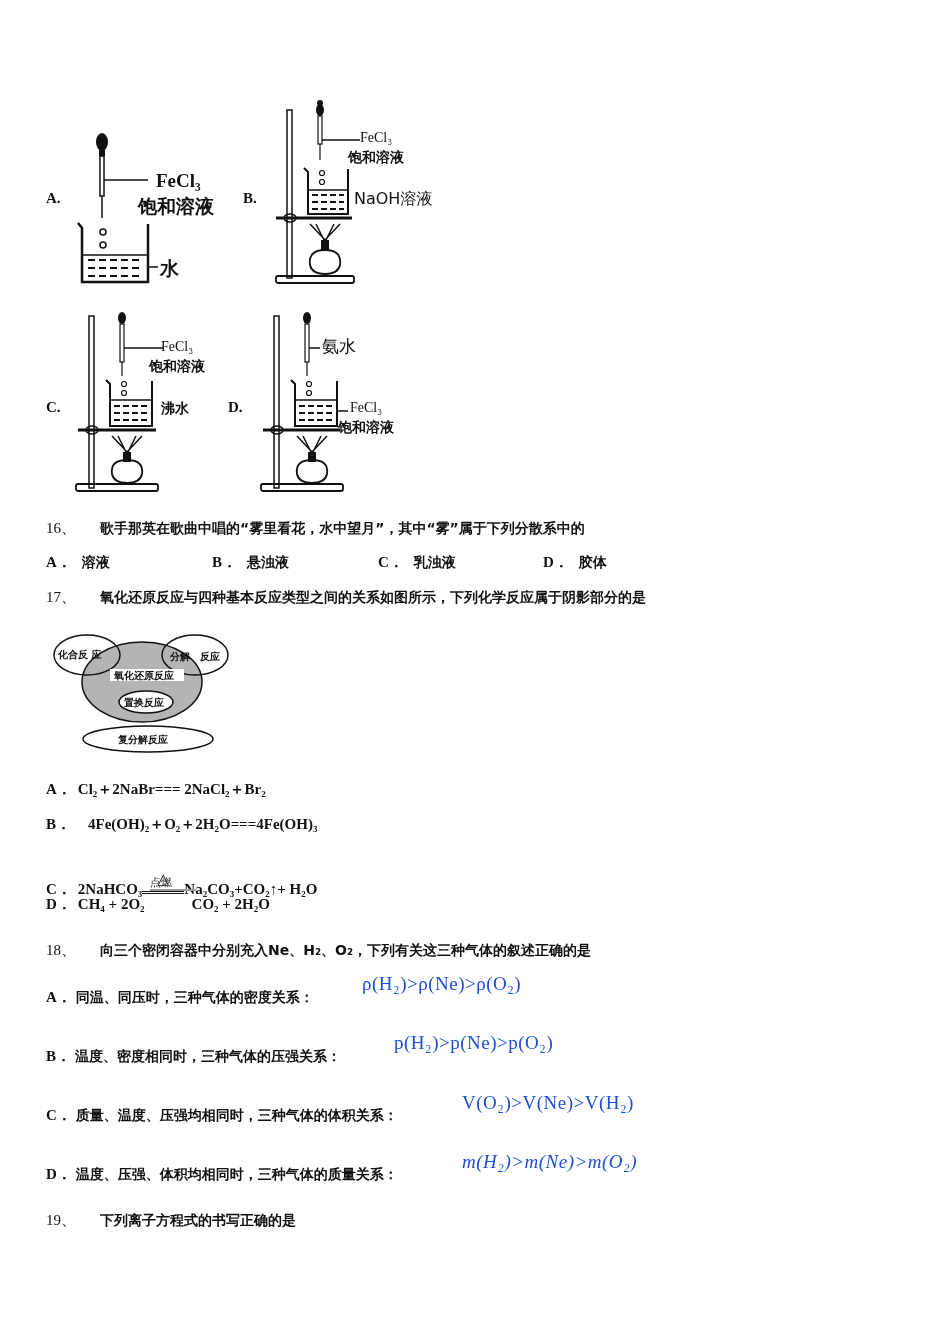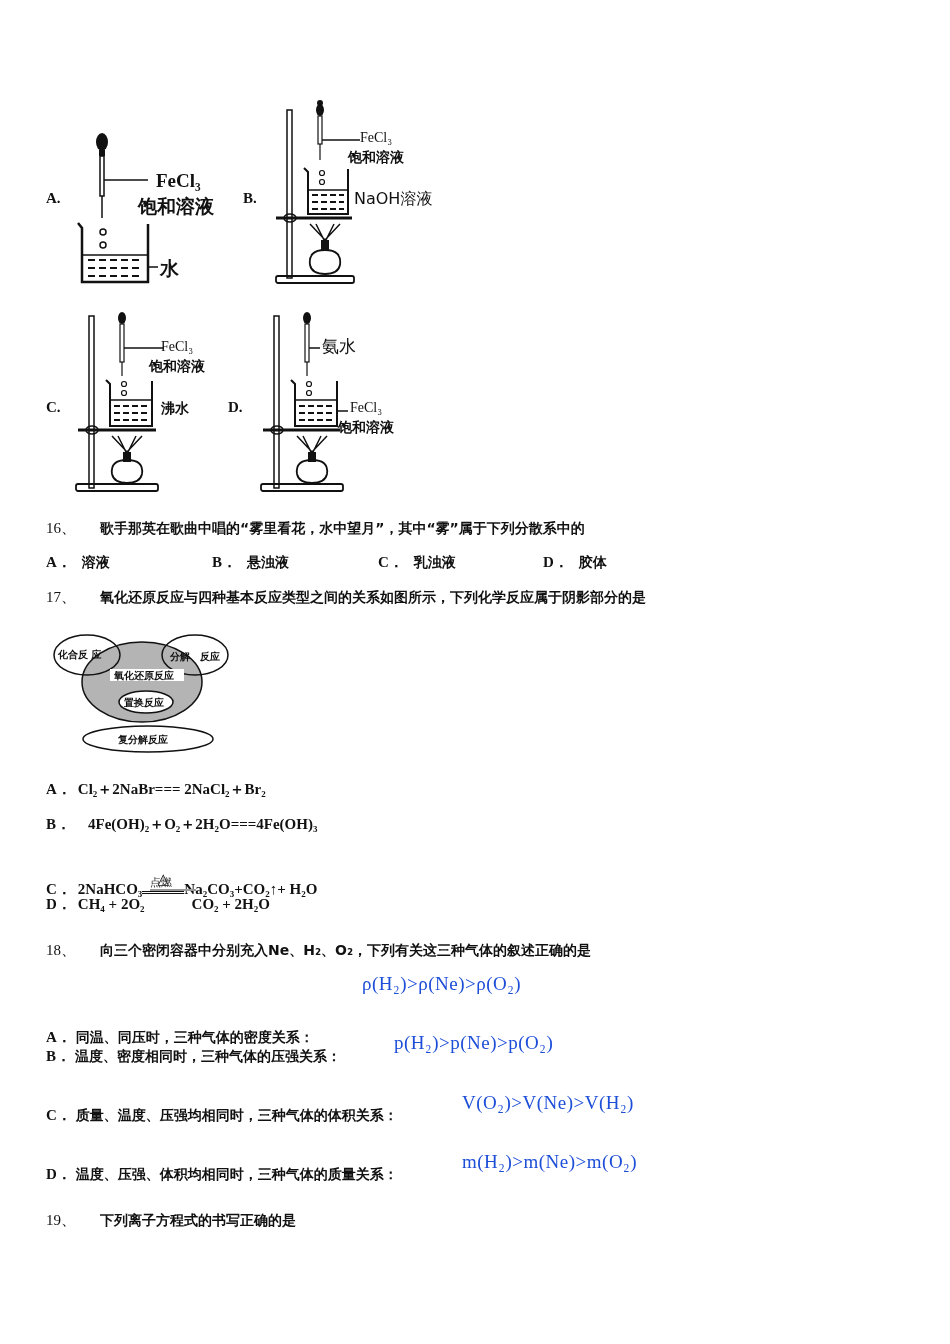--- a/index.html
+++ b/index.html
@@ -170,35 +170,35 @@
   <span style="display:block;height:2px;background:#999;margin-top:1px;"></span>
 </div>
 <div class="abs eq" style="left:46px;top:895px;">
   <span>D．</span><span style="margin-left:6px;">CH₄ + 2O₂</span><span style="display:inline-block;width:47px;"></span><span>CO₂ + 2H₂O</span>
 </div>
 
 <div class="abs q" style="left:46px;top:941px;">
   <span class="num">18、</span><span class="txt">向三个密闭容器中分别充入Ne、H₂、O₂，下列有关这三种气体的叙述正确的是</span>
 </div>
 
-<div class="abs opt" style="left:46px;top:1028px;">
+<div class="abs opt" style="left:46px;top:988px;">
   <span class="ol" style="margin-right:4px;">A．</span><span>同温、同压时，三种气体的密度关系：</span>
 </div>
 <div class="abs rel" style="left:362px;top:973px;">ρ(H₂)&gt;ρ(Ne)&gt;ρ(O₂)</div>
 
 <div class="abs opt" style="left:46px;top:1047px;">
   <span class="ol" style="margin-right:4px;">B．</span><span>温度、密度相同时，三种气体的压强关系：</span>
 </div>
 <div class="abs rel" style="left:394px;top:1032px;">p(H₂)&gt;p(Ne)&gt;p(O₂)</div>
 
 <div class="abs opt" style="left:46px;top:1106px;">
   <span class="ol" style="margin-right:4px;">C．</span><span>质量、温度、压强均相同时，三种气体的体积关系：</span>
 </div>
 <div class="abs rel" style="left:462px;top:1092px;">V(O₂)&gt;V(Ne)&gt;V(H₂)</div>
 
 <div class="abs opt" style="left:46px;top:1165px;">
   <span class="ol" style="margin-right:4px;">D．</span><span>温度、压强、体积均相同时，三种气体的质量关系：</span>
 </div>
-<div class="abs rel" style="left:462px;top:1151px;">m(H₂)&gt;m(Ne)&gt;m(O₂)</div>
+<div class="abs rel" style="left:462px;top:1151px;font-style:italic;">m(H₂)&gt;m(Ne)&gt;m(O₂)</div>
 
 <div class="abs q" style="left:46px;top:1211px;">
   <span class="num">19、</span><span class="txt">下列离子方程式的书写正确的是</span>
 </div>
 
 </body></html>

